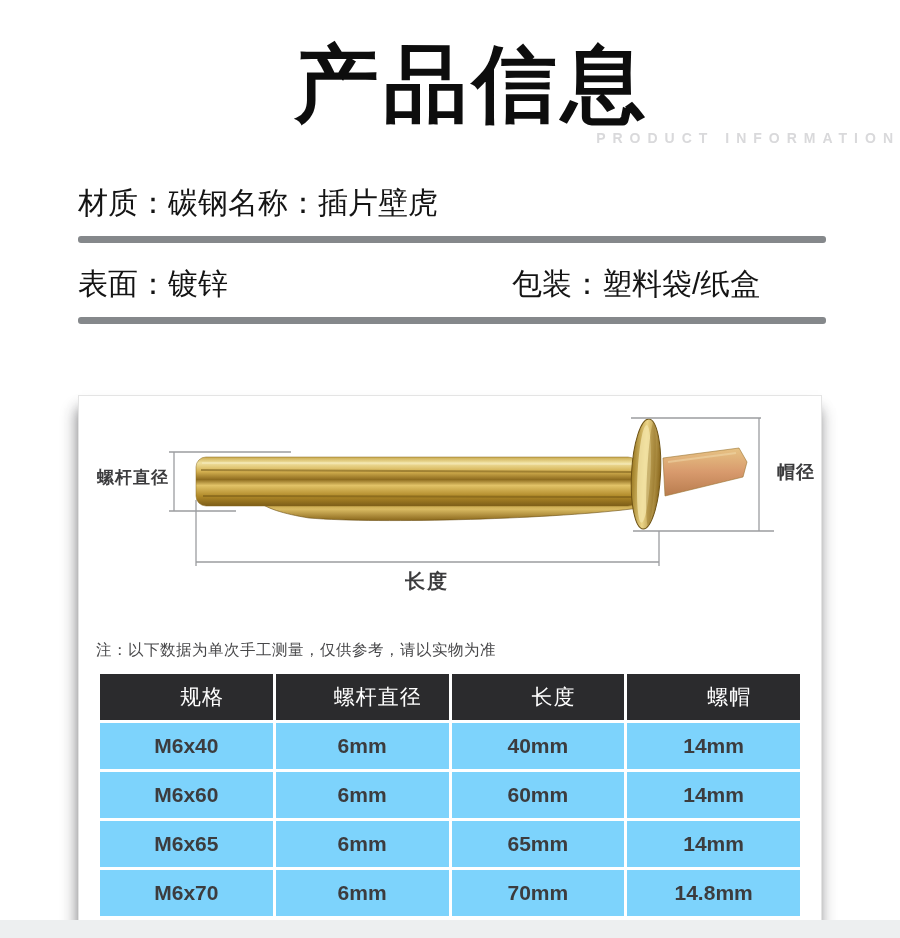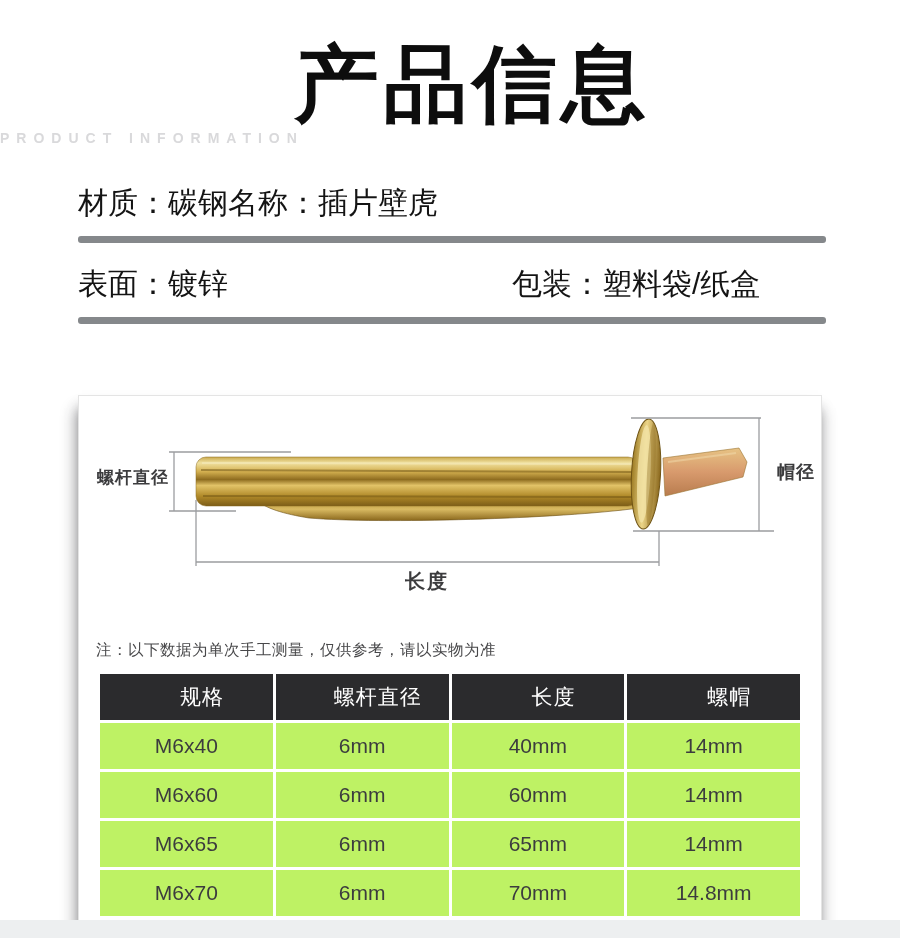--- a/index.html
+++ b/index.html
@@ -6,21 +6,21 @@
   .page{
     position:relative;width:900px;height:938px;background:#ffffff;overflow:hidden;
     font-family:"Liberation Sans","DejaVu Sans",sans-serif;
   }
   
   .title{
     position:absolute;top:34px;left:0;right:0;margin:0;text-align:center;
     font-size:84px;font-weight:900;letter-spacing:5px;color:#0d0d0d;line-height:1.2;padding-left:45px;
   }
   .subtitle{
-    position:absolute;top:130px;left:0;right:0;text-align:left;
+    position:absolute;top:130px;left:0;right:0;text-align:right;
     font-size:14px;font-weight:700;letter-spacing:7px;color:#d9d9db;
   }
   
   .attrs{position:absolute;left:78px;top:180px;width:748px;}
   .attr-row{display:flex;align-items:center;height:46px;font-size:30px;font-weight:500;color:#141414;}
   .attr{white-space:nowrap;}
   .attr-left{width:434px;}
   .divider{height:7px;width:748px;background:#85888b;border-radius:3px;margin:10px 0 18px 0;}
   
   .card{
@@ -41,21 +41,21 @@
   
   .spec{
     position:absolute;left:18px;top:275px;width:706px;
     border-collapse:separate;border-spacing:3px;table-layout:fixed;
   }
   .spec th{
     background:#2b2b2d;color:#ffffff;font-size:21px;font-weight:500;
     height:44px;text-align:center;letter-spacing:1px;padding-left:32px;
   }
   .spec td{
-    background:#bef264;color:#3c3c3e;font-size:21px;font-weight:400;
+    background:#7dd3fc;color:#3c3c3e;font-size:21px;font-weight:700;
     height:44px;text-align:center;
   }
   .footer-strip{position:absolute;left:0;top:920px;width:900px;height:18px;background:#edeff0;}
 </style>
 </head>
 <body>
 
 <div class="page">
 
   <h1 class="title">产品信息</h1>

